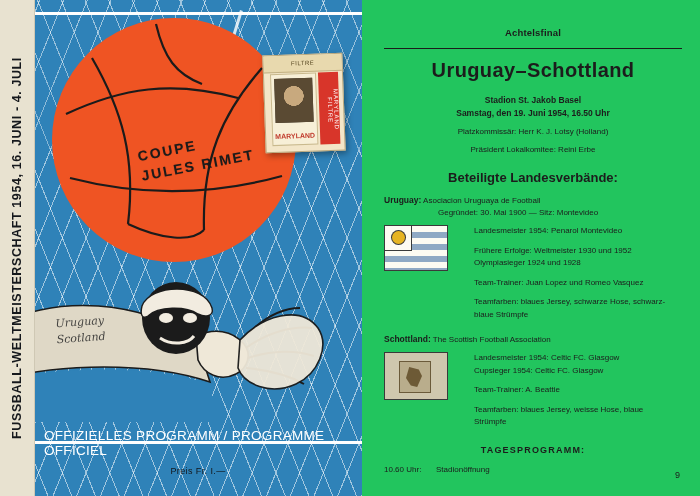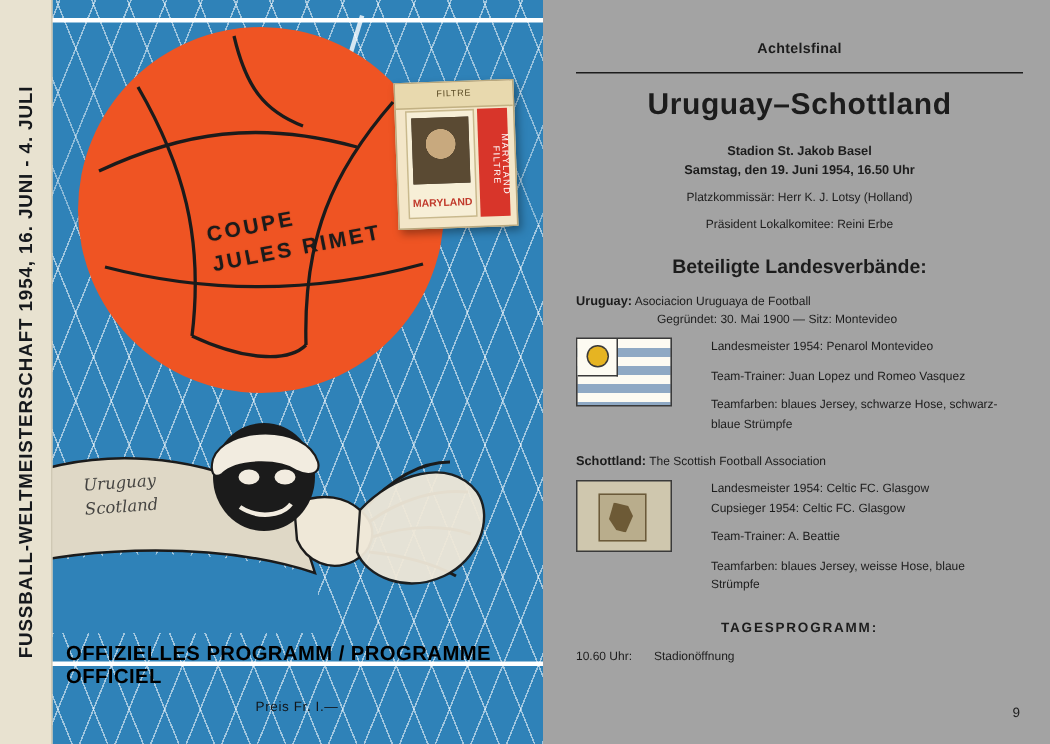--- a/index.html
+++ b/index.html
@@ -80,32 +80,32 @@
   
   .keeper{position:absolute;left:0;top:232px;width:362px;height:190px;}
   .handwriting{
     position:absolute;left:56px;top:312px;width:120px;
     font-family:"DejaVu Serif", serif;font-style:italic;font-size:11px;color:#2a2a2a;
     transform:rotate(-4deg);line-height:16px;opacity:.85;
   }
 
   .poster-footer{
     position:absolute;left:44px;right:10px;bottom:38px;
-    color:#000000;font-weight:bold;font-size:13.5px;letter-spacing:.3px;
+    color:#ffffff;font-weight:normal;font-size:13.5px;letter-spacing:.3px;
   }
   .poster-price{
     position:absolute;left:44px;right:10px;bottom:20px;
     color:#12161b;font-size:9px;text-align:center;letter-spacing:.4px;
   }
   .bottom-white{position:absolute;left:24px;right:0;bottom:52px;height:3px;background:#fff;}
 
   
   .page{
     position:absolute;left:362px;top:0;width:338px;height:496px;
-    background:#a3a3a3;
+    background:#22c55e;
     color:#1c1c1c;
   }
   .page-inner{position:absolute;left:22px;right:18px;top:26px;}
   .hdr{text-align:center;font-size:9.5px;line-height:14px;font-weight:bold;letter-spacing:.2px;}
   .rule{height:1px;background:#1c1c1c;margin:8px 0 10px 0;}
   .match{
     text-align:center;font-size:20px;font-weight:bold;letter-spacing:.4px;margin:2px 0 12px 0;
   }
   .venue{text-align:center;font-size:8.5px;font-weight:bold;line-height:13px;}
   .officials{text-align:center;font-size:8px;line-height:13px;margin-top:5px;}
@@ -236,20 +236,22 @@
         </div>
         <div class="team-body">
           <div class="flag">
             <div class="flag-uru">
               <div class="canton"></div>
               <div class="sun"></div>
             </div>
           </div>
           <div class="team-lines">
             <p style="white-space:pre-line">Landesmeister 1954: Penarol Montevideo</p>
+            <p style="white-space:pre-line">Frühere Erfolge: Weltmeister 1930 und 1952
+Olympiasieger 1924 und 1928</p>
             <p style="white-space:pre-line">Team-Trainer: Juan Lopez und Romeo Vasquez</p>
             <p style="white-space:pre-line">Teamfarben: blaues Jersey, schwarze Hose, schwarz-
 blaue Strümpfe</p>
           </div>
         </div>
       </div>
 
       <div class="team-block">
         <div class="team-head">
           <b>Schottland:</b>

